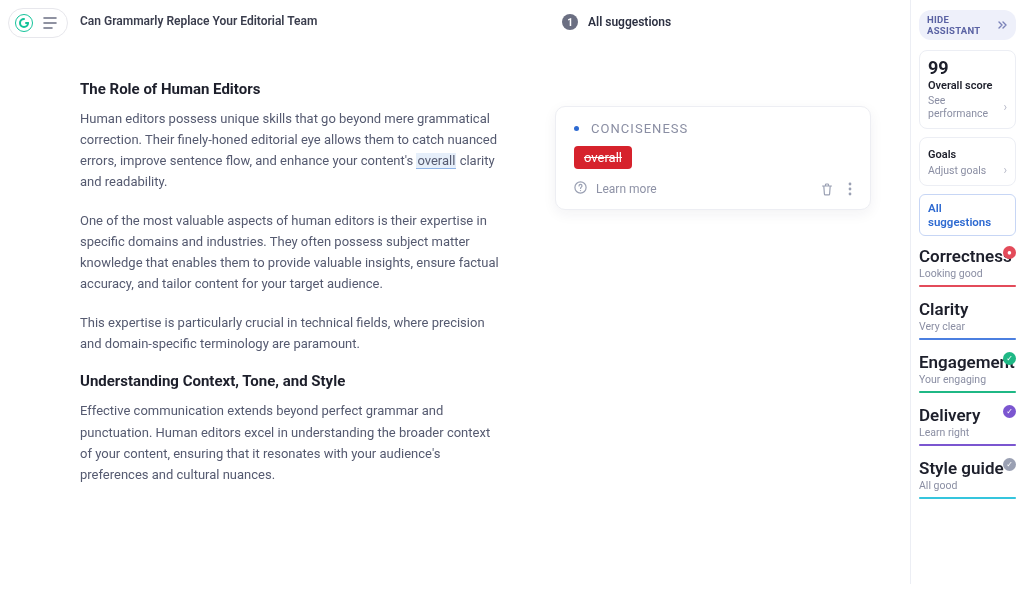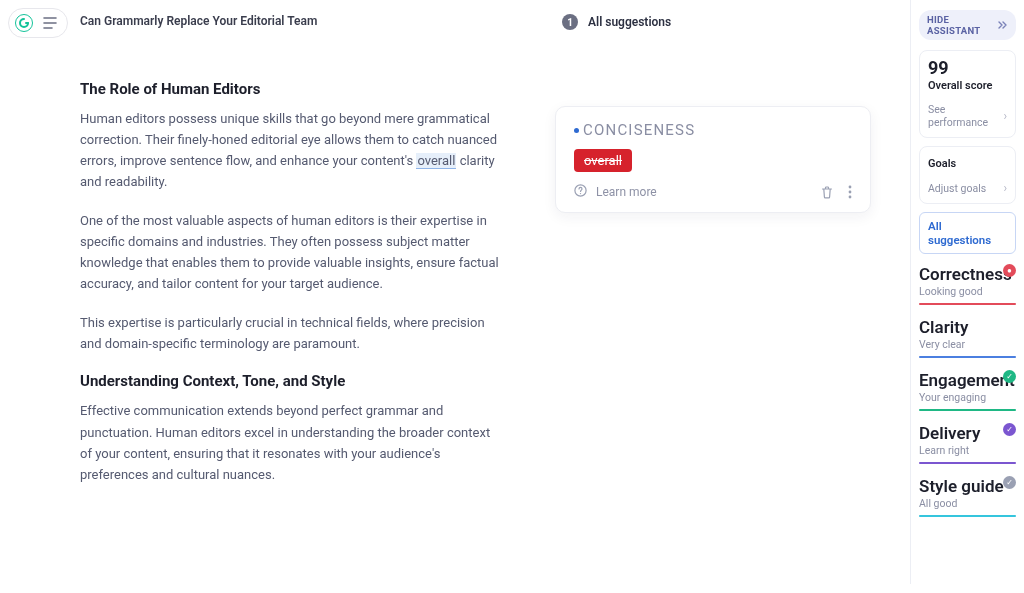--- a/index.html
+++ b/index.html
@@ -75,22 +75,22 @@
   .card {
     position: absolute;
     top: 106px; left: 555px; width: 316px;
     border: 1px solid #edeef3;
     border-radius: 10px;
     background: #fff;
     box-shadow: 0 4px 14px rgba(30,32,60,0.06);
     padding: 14px 18px 12px 18px;
   }
   .card-cat {
-    display: flex; align-items: center; gap: 4px;
-    font-size: 15px; letter-spacing: 0.08em; color: #8a8ea3;
+    display: flex; align-items: center; gap: 12px;
+    font-size: 13px; letter-spacing: 0.08em; color: #8a8ea3;
     margin-bottom: 10px;
   }
   .dot { width:5px; height:5px; border-radius:50%; background:#2e6ad1; }
   .strike-chip {
     display: inline-block;
     background: #d6222c; color: #fff;
     border-radius: 4px; padding: 4px 10px;
     font-size: 13px; text-decoration: line-through;
     margin-bottom: 12px;
   }
@@ -124,21 +124,21 @@
     font-size:9.5px; font-weight:700; letter-spacing:0.03em;
     cursor:pointer; margin-bottom:10px;
   }
   .rail-card {
     border:1px solid #eceef4; border-radius:8px;
     padding:8px 8px; margin-bottom:8px;
     position:relative;
   }
   .score { font-size:18px; font-weight:700; color:#1d1f2b; line-height:1; }
   .rail-label { font-size:11px; font-weight:600; color:#1d1f2b; margin-top:2px; }
-  .rail-sub { font-size:10.5px; color:#8a8ea3; margin-top:11px; display:flex; align-items:center; justify-content:space-between; }
+  .rail-sub { font-size:10.5px; color:#8a8ea3; margin-top:2px; display:flex; align-items:center; justify-content:space-between; }
   .chev { color:#b6b9c8; font-size:12px; }
 
   .rail-sugg {
     border:1px solid #c7d6f5; border-radius:6px;
     color:#2e6ad1; font-weight:600;
     padding:6px 8px; font-size:11.5px;
     margin:8px 0 10px 0; cursor:pointer;
   }
 
   .metric { margin: 10px 0 12px 0; position:relative; }

